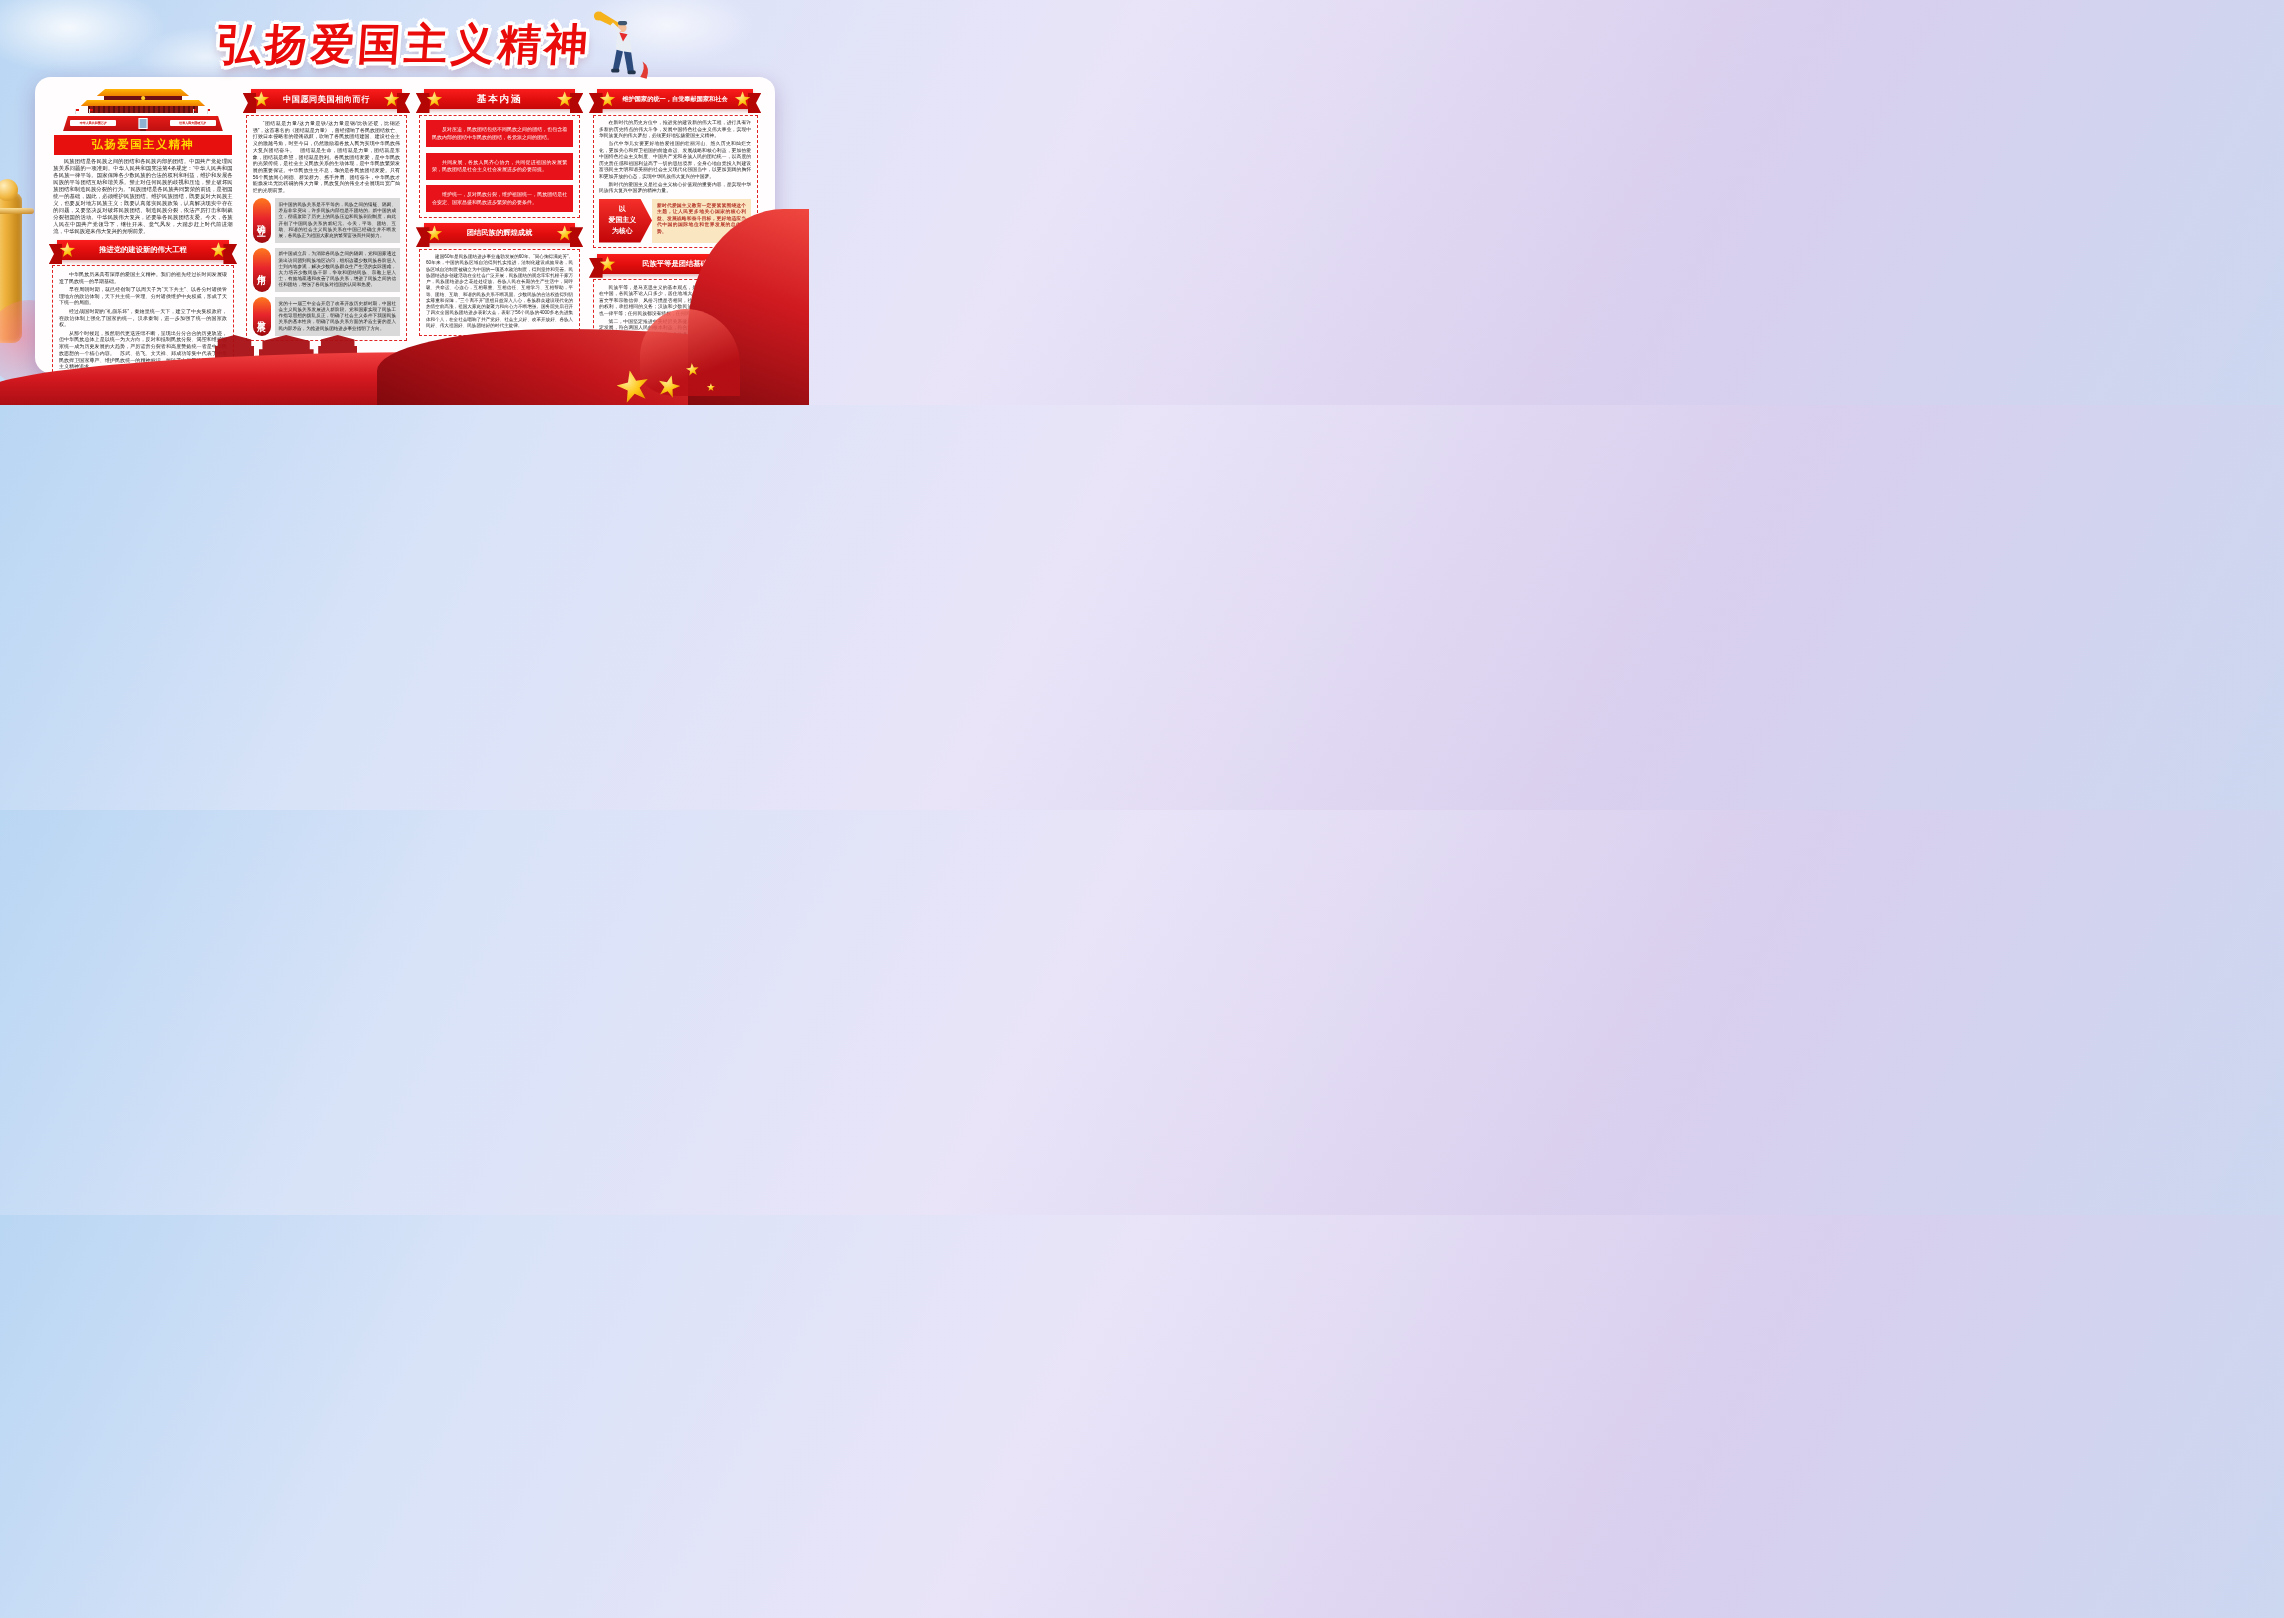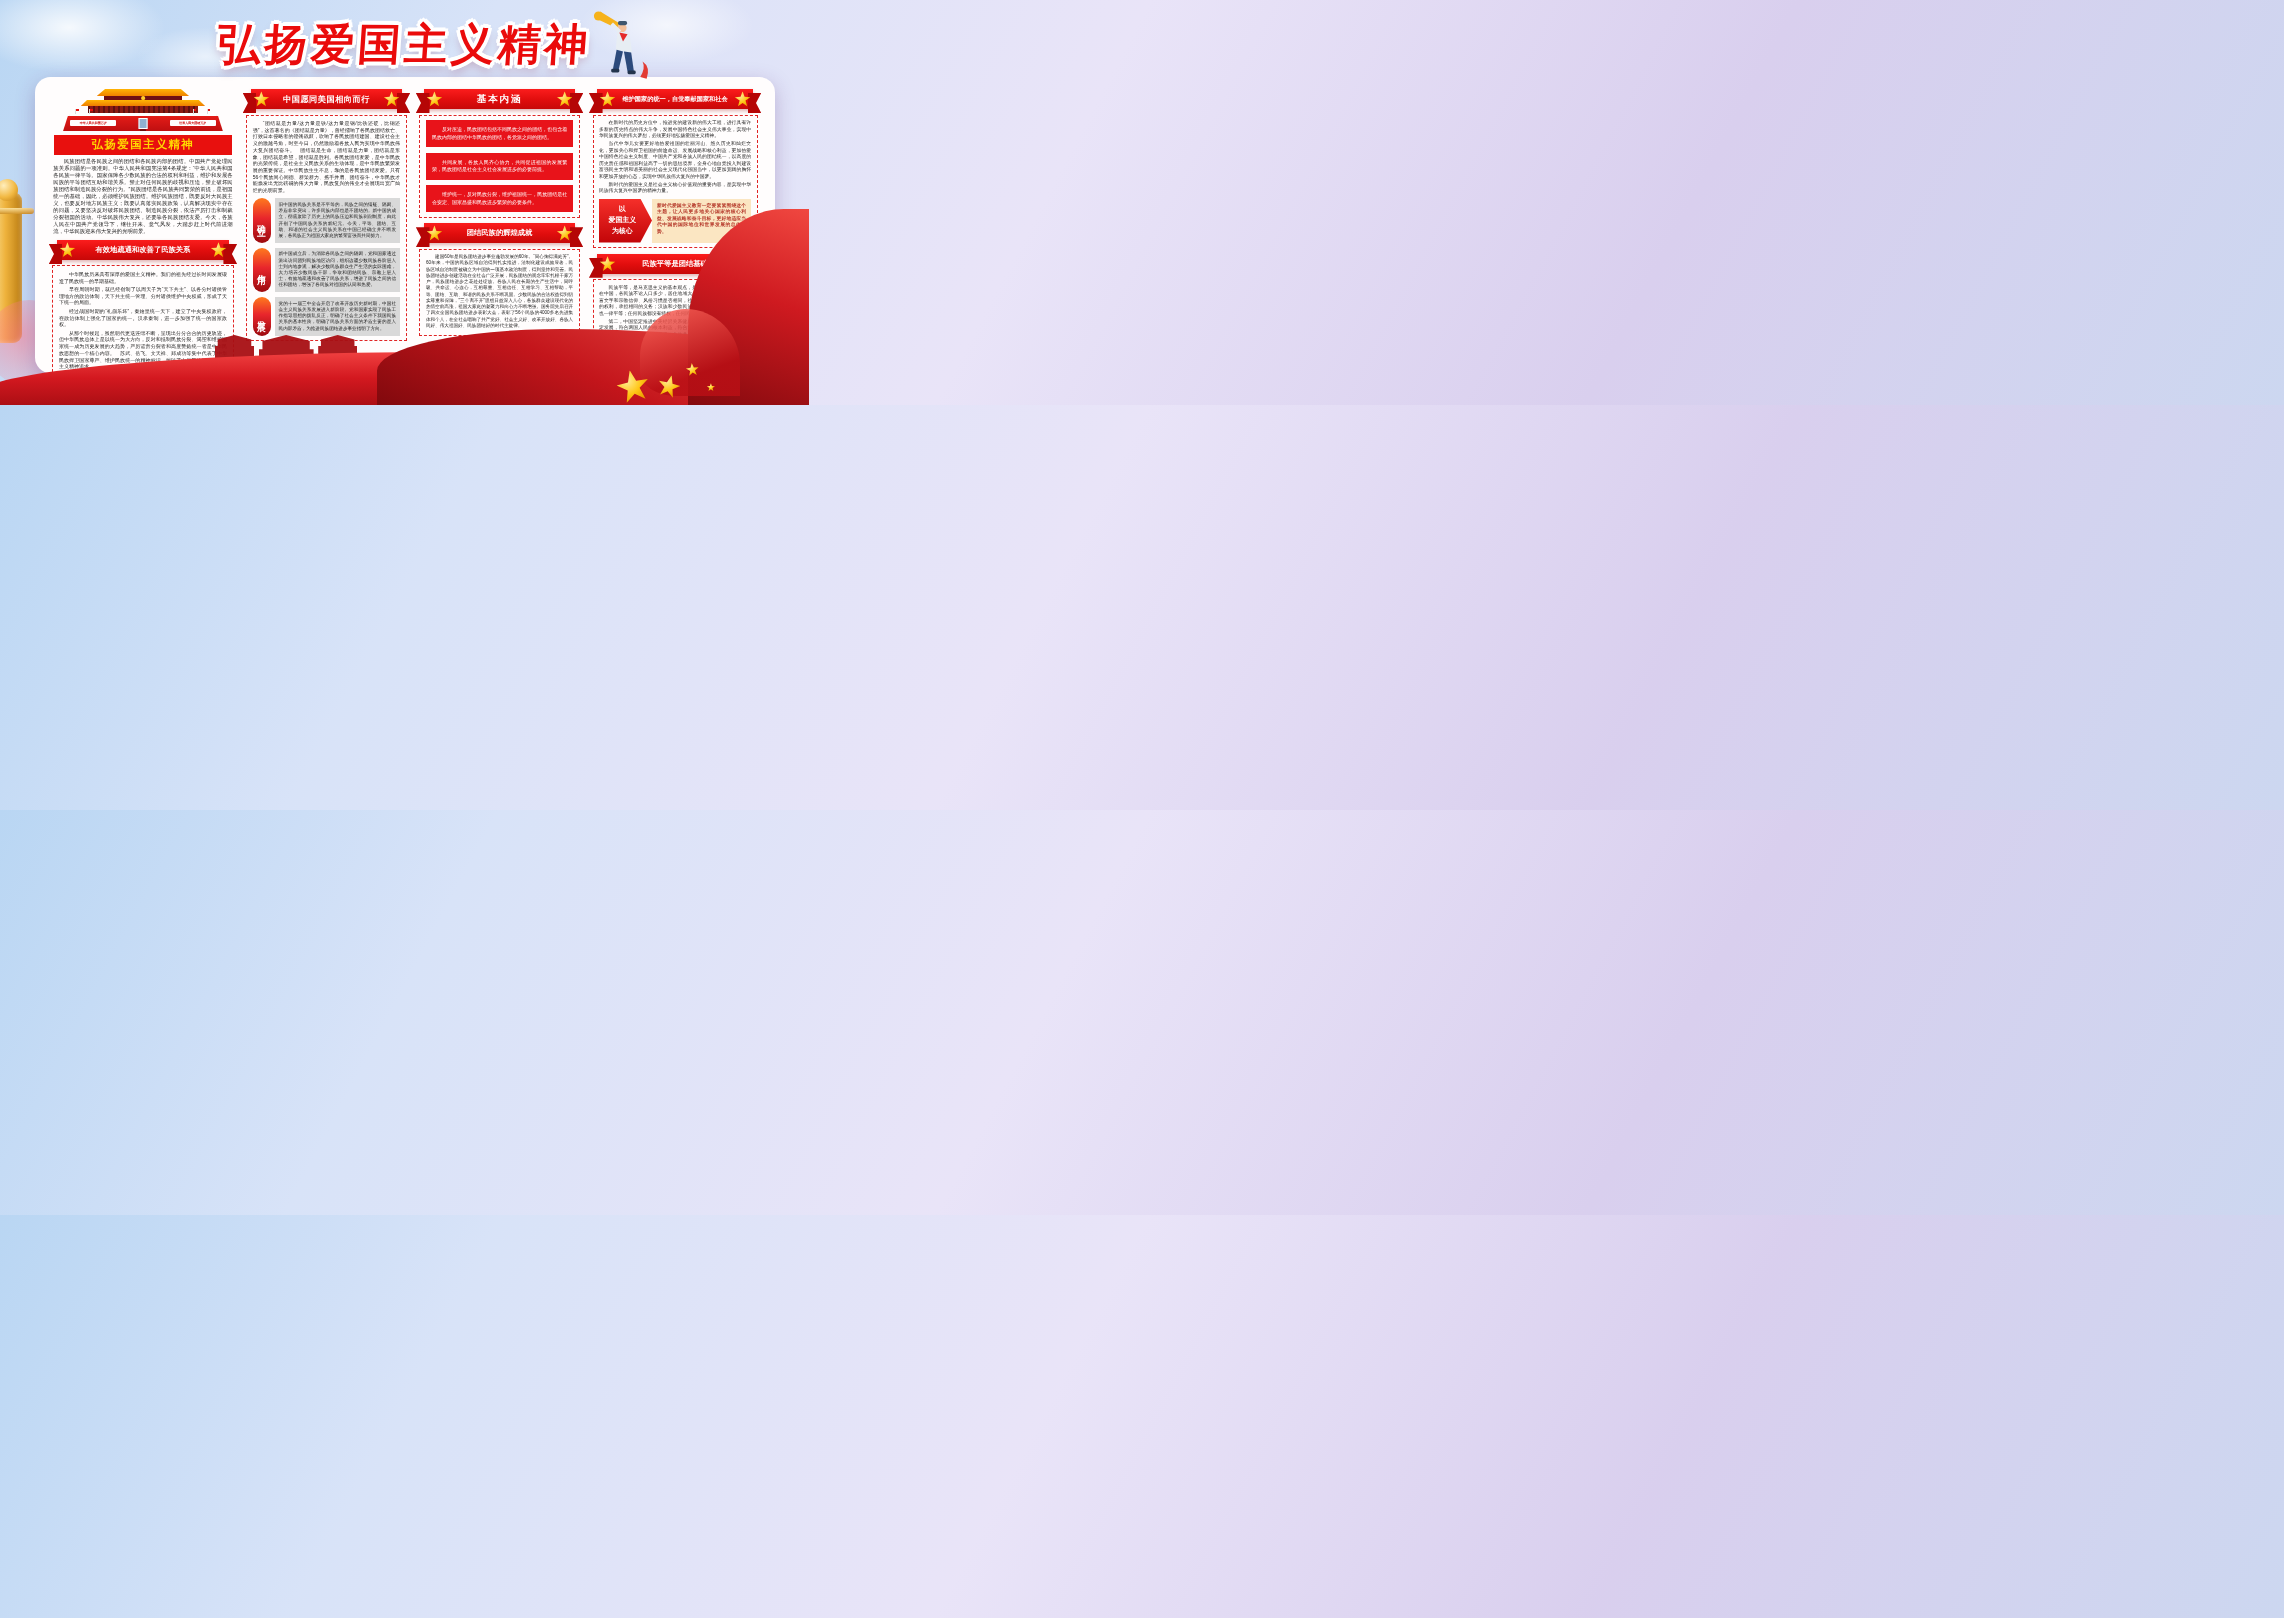--- a/index.html
+++ b/index.html
@@ -193,21 +193,21 @@
       <div class="tam-slogan r">世界人民大团结万岁</div>
       <div class="tam-door"></div>
     </div>
 
     <div class="redbar">弘扬爱国主义精神</div>
 
     <p class="para t115 col1-intro">民族团结是各民族之间的团结和各民族内部的团结。中国共产党处理民族关系问题的一项准则。中华人民共和国宪法第4条规定：“中华人民共和国各民族一律平等。国家保障各少数民族的合法的权利和利益，维护和发展各民族的平等团结互助和谐关系。禁止对任何民族的歧视和压迫，禁止破坏民族团结和制造民族分裂的行为。”民族团结是各民族共同繁荣的前提，是祖国统一的基础，因此，必须维护民族团结。维护民族团结，既要反对大民族主义，也要反对地方民族主义；既要认真落实民族政策，认真解决现实中存在的问题，又要坚决反对破坏民族团结、制造民族分裂，依法严厉打击和制裁分裂祖国的活动。中华民族伟大复兴，还要靠各民族团结友爱。今天，各族人民在中国共产党领导下，继往开来、意气风发，大踏步赶上时代前进潮流，中华民族迎来伟大复兴的光明前景。</p>
 
     <div class="ribbon">
       <span class="star left"></span>
-      <span class="rt-16">有效地疏通和改善了民族关系</span>
+      <span class="rt-16">推进党的建设新的伟大工程</span>
       <span class="star right"></span>
     </div>
 
     <div class="dashed">
       <p class="para t11">中华民族历来具有深厚的爱国主义精神。我们的祖先经过长时间发展锻造了民族统一的早期基础。</p>
       <p class="para t11">早在周朝时期，就已经创制了以周天子为“天下共主”、以各分封诸侯管理地方的政治体制，天下共主统一管理、分封诸侯维护中央权威，形成了天下统一的局面。</p>
       <p class="para t11">经过战国时期的“礼崩乐坏”，秦始皇统一天下，建立了中央集权政府，在政治体制上强化了国家的统一。汉承秦制，进一步加强了统一的国家政权。</p>
       <p class="para t11">从那个时候起，虽然朝代更迭连绵不断，呈现出分分合合的历史轨迹，但中华民族总体上是以统一为大方向，反对和抵制民族分裂、渴望和维护国家统一成为历史发展的大趋势，严厉谴责分裂者和高度赞扬统一者是中华民族思想的一个核心内容。　苏武、岳飞、文天祥、郑成功等集中代表了中华民族捍卫国家尊严、维护民族统一的精神标识，熔铸了中华民族深层的爱国主义精神追求。</p>
     </div>
   </div>

